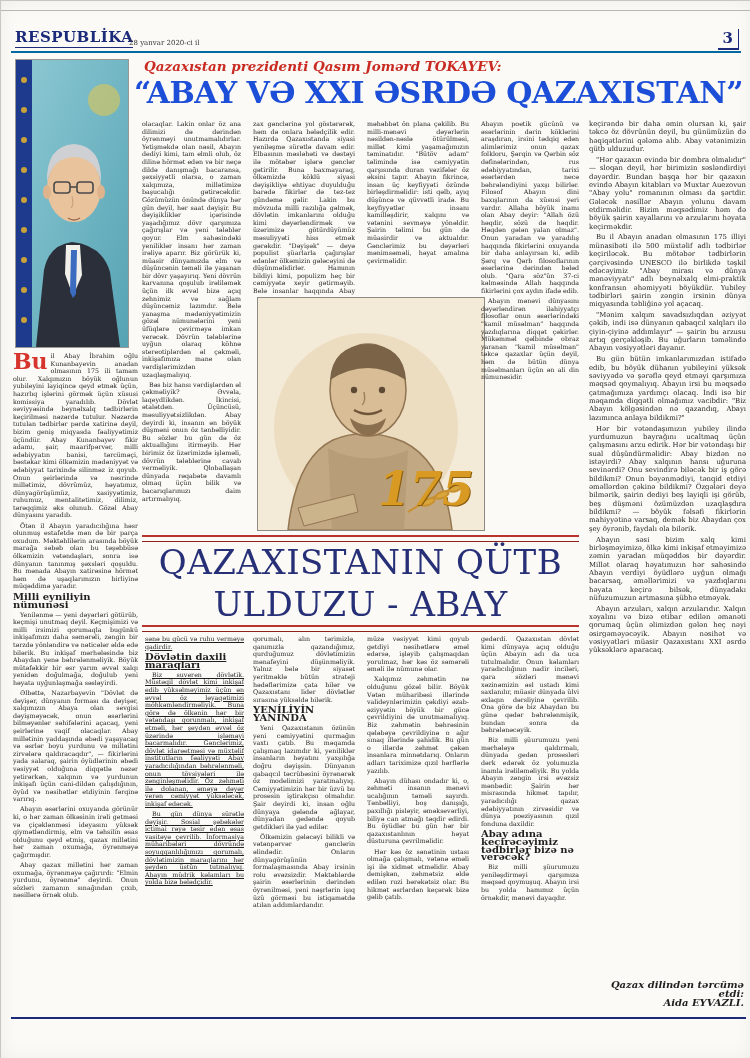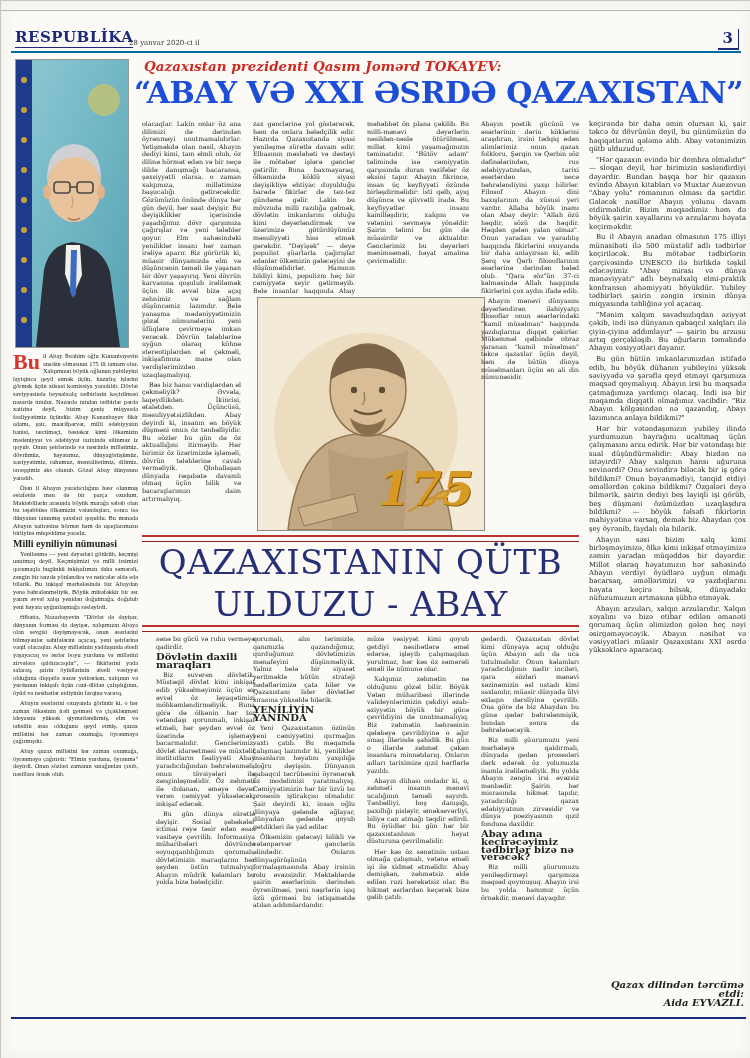--- a/index.html
+++ b/index.html
@@ -123,35 +123,35 @@
     <div class="badge175">175</div>
   </div>
 
   <div class="rule-red rt1"></div>
   <div class="feature">
     <div>QAZAXISTANIN QÜTB</div>
     <div>ULDUZU - ABAY</div>
   </div>
   <div class="rule-red rt2"></div>
 
-  <div class="col" style="left:12px;top:351px;width:125px;height:657px;font-family:Liberation Serif, serif;">
+  <div class="col" style="left:12px;top:351px;width:125px;height:657px;">
     <p class="noind"><span class="dropcap">Bu</span><span>il Abay İbrahim oğlu Kunanbayevin anadan olmasının 175 ili tamam olur. Xalqımızın böyük oğlunun yubileyini layiqincə qeyd etmək üçün, hazırlıq işlərini görmək üçün xüsusi komissiya yaradılıb. Dövlət səviyyəsində beynəlxalq tədbirlərin keçirilməsi nəzərdə tutulur. Nəzərdə tutulan tədbirlər pərdə xatirinə deyil, bizim geniş miqyasda fəaliyyətimiz üçündür. Abay Kunanbayev fikir adamı, şair, maarifpərvər, milli ədəbiyyatın banisi, tərcüməçi, bəstəkar kimi ölkəmizin mədəniyyət və ədəbiyyat tarixində silinməz iz qoyub. Onun şeirlərində və nəsrində millətimiz, dövrümüz, həyatımız, dünyagörüşümüz, xasiyyətimiz, ruhumuz, mentalitetimiz, dilimiz, tərəqqimiz əks olunub. Gözəl Abay dünyasını yaradıb.</span></p>
     <p>Ötən il Abayın yaradıcılığına həsr olunmuş estafetdə mən də bir parça oxudum. Məktəblilərin arasında böyük marağa səbəb olan bu təşəbbüsə ölkəmizin vətəndaşları, sonra isə dünyanın tanınmış şəxsləri qoşuldu. Bu mənada Abayın xatirəsinə hörmət həm də uşaqlarımızın birliyinə müqəddimə yaradır.</p>
     <div class="subhead">Milli eyniliyin nümunəsi</div>
     <p>Yenilənmə — yeni dəyərləri götürüb, keçmişi unutmaq deyil. Keçmişimizi və milli irsimizi qorumaqla bugünkü inkişafımızı daha səmərəli, zəngin bir tərzdə yönləndirə və nəticələr əldə edə bilərik. Bu inkişaf mərhələsində biz Abaydan yenə bəhrələnməliyik. Böyük mütəfəkkir bir əsr yarım əvvəl xalqı yenidən doğulmağa, doğulub yeni həyata uyğunlaşmağa səsləyirdi.</p>
     <p>Əlbəttə, Nazarbayevin "Dövlət də dəyişər, dünyanın forması da dəyişər, xalqımızın Abaya olan sevgisi dəyişməyəcək, onun əsərlərini bilməyənlər səhifələrini açacaq, yeni şeirlərinə vaqif olacaqlar. Abay millətinin yaddaşında əbədi yaşayacaq və əsrlər boyu yurdunu və millətini zirvələrə qaldıracaqdır", — fikirlərini yada salaraq, şairin öyüdlərinin əbədi vəsiyyət olduğuna diqqətlə nəzər yetirərkən, xalqının və yurdunun inkişafı üçün cani-dildən çalışdığının, öyüd və nəsihətlər etdiyinin fərqinə varırıq.</p>
     <p>Abayın əsərlərini oxuyanda görünür ki, o hər zaman ölkəsinin irəli getməsi və çiçəklənməsi ideyasını yüksək qiymətləndirmiş, elm və təhsilin əsas olduğunu qeyd etmiş, qazax millətini hər zaman oxumağa, öyrənməyə çağırmışdır.</p>
     <p>Abay qazax millətini hər zaman oxumağa, öyrənməyə çağırırdı: "Elmin yurdunu, öyrənmə" deyirdi. Onun sözləri zamanın sınağından çıxıb, nəsillərə örnək olub.</p>
   </div>
 
   <div class="col" style="left:141px;top:119px;width:99px;height:413px;">
     <p class="noind">olacaqlar. Lakin onlar öz ana dilimizi də dərindən öyrənməyi unutmamalıdırlar. Yetişməkdə olan nəsil, Abayın dediyi kimi, tam elmli olub, öz dilinə hörmət edən və bir neçə dildə danışmağı bacaransa, şəxsiyyətli olarsa, o zaman xalqımıza, millətimizə başucalığı gətirəcəkdir. Gözümüzün önündə dünya hər gün deyil, hər saat dəyişir. Bu dəyişikliklər içərisində yaşadığımız dövr qarşımıza çağırışlar və yeni tələblər qoyur. Elm sahəsindəki yeniliklər insanı hər zaman irəliyə aparır. Biz görürük ki, müasir dünyamızda elm və düşüncənin təməli ilə yaşanan bir dövr yaşayırıq. Yeni dövrün karvanına qoşulub irəliləmək üçün ilk əvvəl bizə açıq zehnimiz və sağlam düşüncəmiz lazımdır. Belə yanaşma mədəniyyətimizin gözəl nümunələrini yeni üfüqlərə çevirməyə imkan verəcək. Dövrün tələblərinə uyğun olaraq köhnə stereotiplərdən əl çəkməli, inkişafımıza mane olan vərdişlərimizdən uzaqlaşmalıyıq.</p>
     <p>Bəs biz hansı vərdişlərdən əl çəkməliyik? Əvvəla, laqeydlikdən. İkincisi, ətalətdən. Üçüncüsü, məsuliyyətsizlikdən. Abay deyirdi ki, insanın ən böyük düşməni onun öz tənbəlliyidir. Bu sözlər bu gün də öz aktuallığını itirməyib. Hər birimiz öz üzərimizdə işləməli, dövrün tələblərinə cavab verməliyik. Qloballaşan dünyada rəqabətə davamlı olmaq üçün bilik və bacarıqlarımızı daim artırmalıyıq.</p>
   </div>
-  <div class="col" style="left:155px;top:634px;width:99px;height:374px;">
+  <div class="col" style="left:144px;top:634px;width:99px;height:374px;text-decoration:underline;">
     <p class="noind">sənə bu gücü və ruhu verməyə qadirdir.</p>
     <div class="subhead">Dövlətin daxili maraqları</div>
     <p>Biz suveren dövlətik. Müstəqil dövlət kimi inkişaf edib yüksəlməyimiz üçün ən əvvəl öz ləyaqətimizi möhkəmləndirməliyik. Buna görə də ölkənin hər bir vətəndaşı qorunmalı, inkişaf etməli, hər şeydən əvvəl öz üzərində işləməyi bacarmalıdır. Gənclərimiz, dövlət idarəetməsi və müxtəlif institutların fəaliyyəti Abay yaradıcılığından bəhrələnməli, onun tövsiyələri ilə zənginləşməlidir. Öz zəhməti ilə dolanan, əməyə dəyər verən cəmiyyət yüksələcək, inkişaf edəcək.</p>
     <p>Bu gün dünya sürətlə dəyişir. Sosial şəbəkələr ictimai rəyə təsir edən əsas vasitəyə çevrilib. İnformasiya müharibələri dövründə soyuqqanlılığımızı qorumalı, dövlətimizin maraqlarını hər şeydən üstün tutmalıyıq. Abayın müdrik kəlamları bu yolda bizə bələdçidir.</p>
   </div>
 
   <div class="col" style="left:252px;top:119px;width:102px;height:175px;">
     <p class="noind">zax gənclərinə yol göstərərək, həm də onlara bələdçilik edir. Hazırda Qazaxıstanda siyasi yeniləşmə sürətlə davam edir. Elbasının məsləhəti və dəstəyi ilə mötəbər işlərə gənclər gətirilir. Buna baxmayaraq, ölkəmizdə köklü siyasi dəyişikliyə ehtiyac duyulduğu barədə fikirlər də tez-tez gündəmə gəlir. Lakin bu mövzuda milli razılığa gəlmək, dövlətin imkanlarını olduğu kimi dəyərləndirmək və üzərimizə götürdüyümüz məsuliyyəti hiss etmək gərəkdir. "Dəyişək" — deyə populist şüarlarla çağırışlar edənlər ölkəmizin gələcəyini də düşünməlidirlər. Hamının bildiyi kimi, populizm heç bir cəmiyyətə xeyir gətirməyib. Belə insanlar haqqında Abay deyirdi: "Yalan deyib aldadar. Sonra da yolda qoyar".</p>
   </div>
   <div class="col" style="left:252px;top:634px;width:102px;height:374px;">

